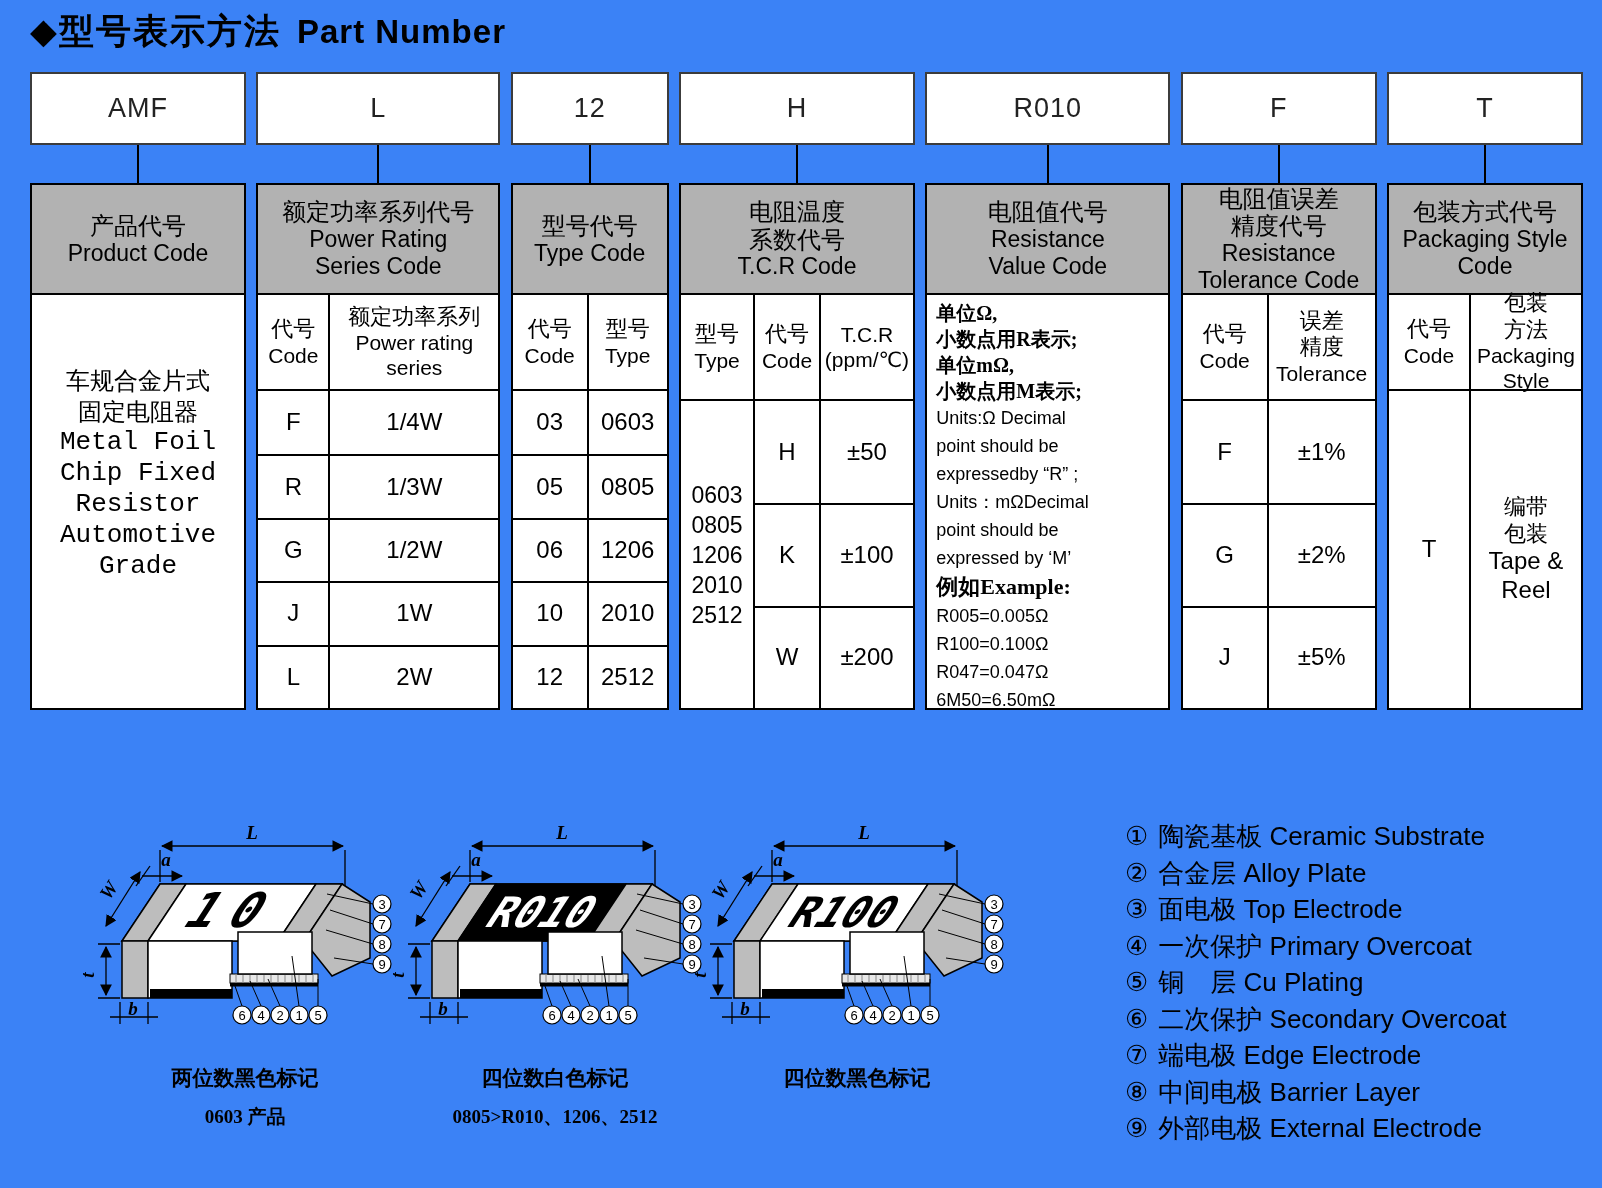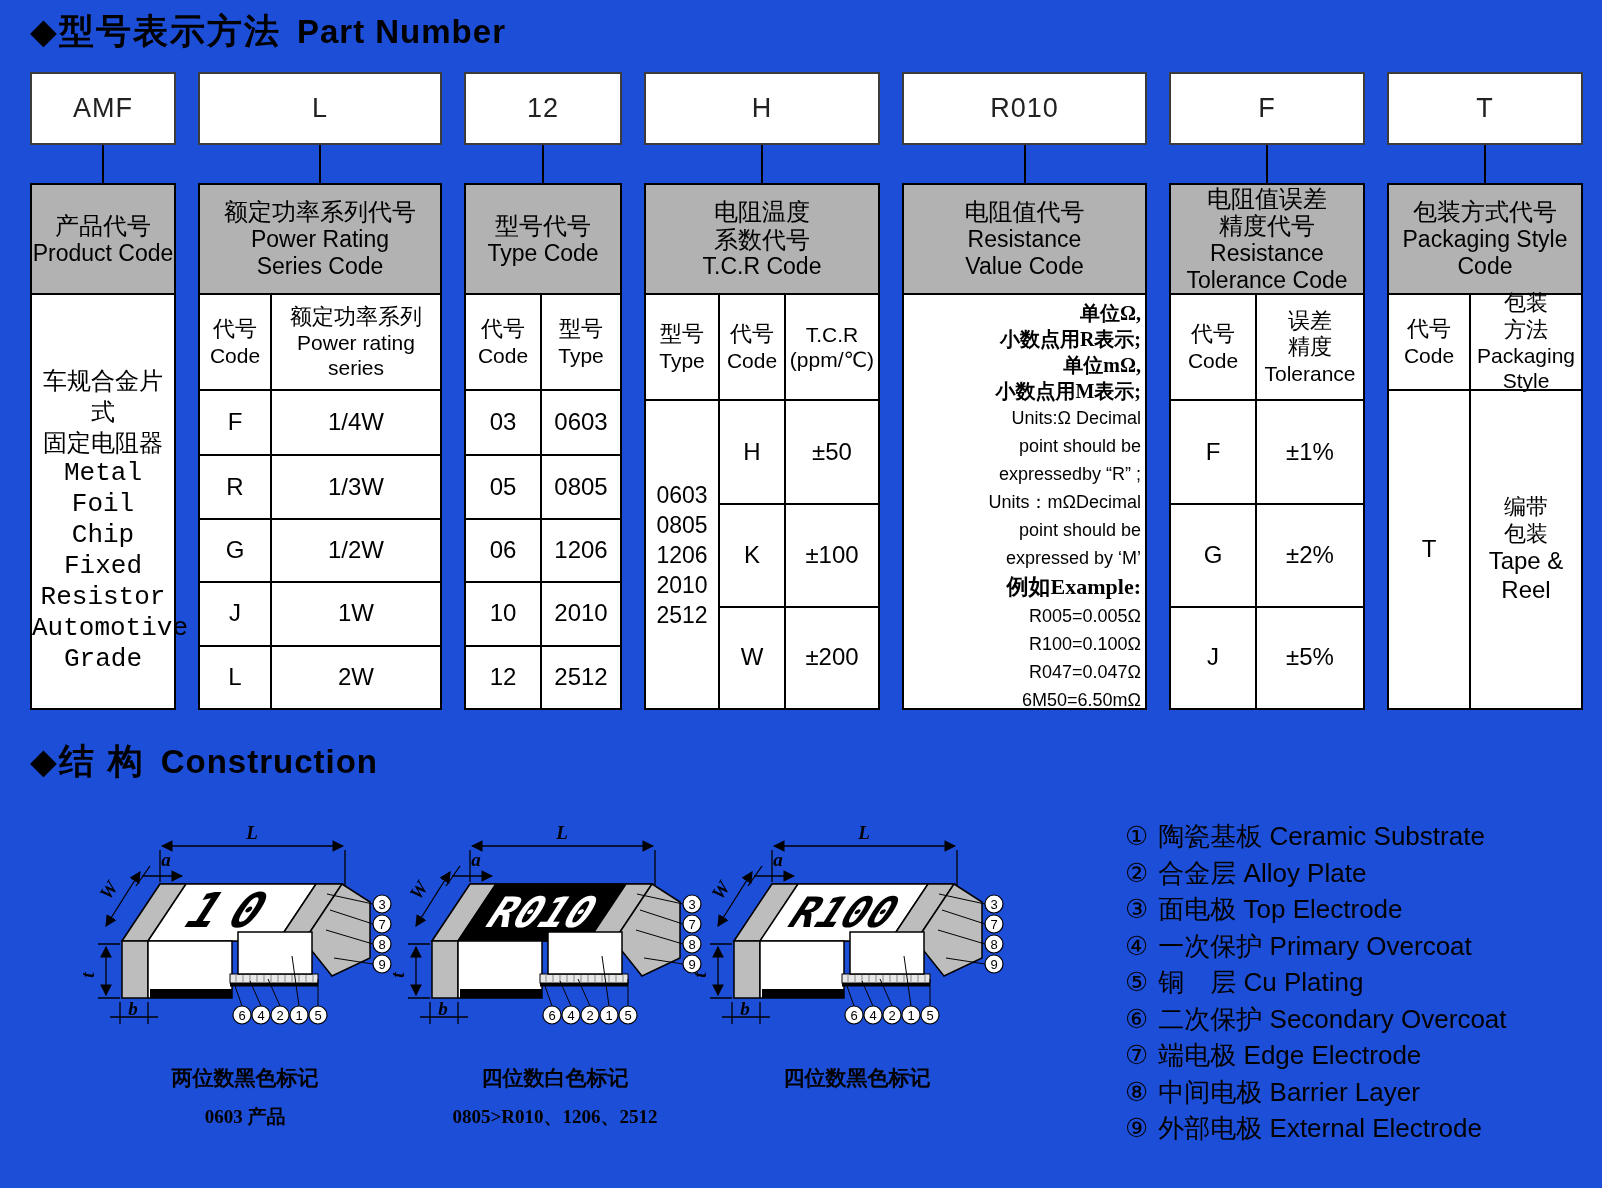--- a/index.html
+++ b/index.html
@@ -1,27 +1,27 @@
 <!DOCTYPE html>
 <html><head>
 <meta charset="utf-8">
 <style>
   html,body{margin:0;padding:0;background:#fff;}
-  .page{position:relative;width:1602px;height:1188px;background:#1d4ed8;overflow:hidden;
+  .page{position:relative;width:1602px;height:1188px;background:#3b82f6;overflow:hidden;
         font-family:"Liberation Sans","DejaVu Sans",sans-serif;color:#000;}
   
   .sec-title{position:absolute;display:flex;align-items:baseline;gap:16px;}
   .sec-title .cn{font-size:35px;font-weight:bold;letter-spacing:2px;}
   .sec-title .en{font-size:33px;font-weight:700;letter-spacing:1px;}
   .t1{left:30px;top:8px;}
   .t2{left:30px;top:738px;}
   
   .pnrow{position:absolute;left:30px;top:72px;width:1553px;display:flex;justify-content:space-between;}
   .col{display:flex;flex-direction:column;}
-  .w1{width:146px}.w2{width:244px}.w3{width:158px}.w4{width:236px}.w5{width:245px}.w6{width:196px}.w7{width:196px}
+  .w1{width:216px}.w2{width:244px}.w3{width:158px}.w4{width:236px}.w5{width:245px}.w6{width:196px}.w7{width:196px}
   .pn-box{height:73px;box-sizing:border-box;border:2px solid #3c3c3c;background:#fff;
           display:flex;align-items:center;justify-content:center;font-size:27px;color:#222;letter-spacing:1px;}
   .conn{width:2px;height:38px;background:#000;margin:0 auto;}
   .hdr{height:112px;box-sizing:border-box;border:2px solid #000;background:#b2b2b2;
        display:flex;flex-direction:column;align-items:center;justify-content:center;text-align:center;line-height:1.16;}
   .hdr .cn{font-size:24px;}
   .hdr .en{font-size:23px;}
   .tbody{height:415px;box-sizing:border-box;border:2px solid #000;border-top:none;background:#fff;}
   .grid{display:grid;height:100%;}
   .g2{grid-template-columns:70px 1fr;grid-template-rows:96px repeat(5,1fr);}
@@ -37,21 +37,21 @@
   .s-cn{font-size:22px;}
   .s-en{font-size:21px;}
   .val{font-size:24px;}
   .typestack{font-size:23px;line-height:30px;}
   
   .pc-body{padding-top:70px;text-align:center;}
   .pc-cn{font-size:24px;line-height:31px;}
   .pc-en{font-size:26px;line-height:31px;}
   .pc-en-wrap{font-family:Liberation Mono, monospace;}
   
-  .rv-body{padding:5px 4px 0 9px;text-align:right;}
+  .rv-body{padding:5px 4px 0 9px;text-align:left;}
   .rv-cn{font-size:20px;line-height:26px;font-weight:bold;font-family:"Liberation Serif","DejaVu Serif",serif;}
   .rv-en{font-size:18px;line-height:28px;}
   
   .diag{position:absolute;top:806px;width:330px;text-align:center;}
   .d1{left:80px;}.d2{left:390px;}.d3{left:692px;}
   .cap1{margin-top:4px;font-family:"Liberation Serif","DejaVu Serif",serif;font-weight:bold;font-size:21px;}
   .cap2{margin-top:12px;font-family:"Liberation Serif","DejaVu Serif",serif;font-weight:bold;font-size:19px;}
   .legend{position:absolute;left:1125px;top:818px;}
   .leg-item{display:flex;align-items:baseline;font-size:26px;line-height:36.5px;white-space:nowrap;}
   .leg-num{margin-right:10px;}
@@ -277,24 +277,20 @@
             <span class="s-cn">编带</span>
               <span class="s-cn">包装</span>
               <span>Tape &amp;</span>
               <span>Reel</span>
           </div>
         </div>
       </div>
     </div>
   </div>
 
-  <div class="sec-title t2">
-    <span class="cn">◆结 构</span>
-    <span class="en">Construction</span>
-  </div>
 
   <svg width="0" height="0" style="position:absolute">
     <defs>
       <marker id="arr" viewBox="0 0 10 10" refX="9" refY="5" markerWidth="9" markerHeight="9" orient="auto-start-reverse">
         <path d="M0,0 L10,5 L0,10 z" fill="#000"></path>
       </marker>
     </defs>
   </svg>
 
   <div class="diag d1">

